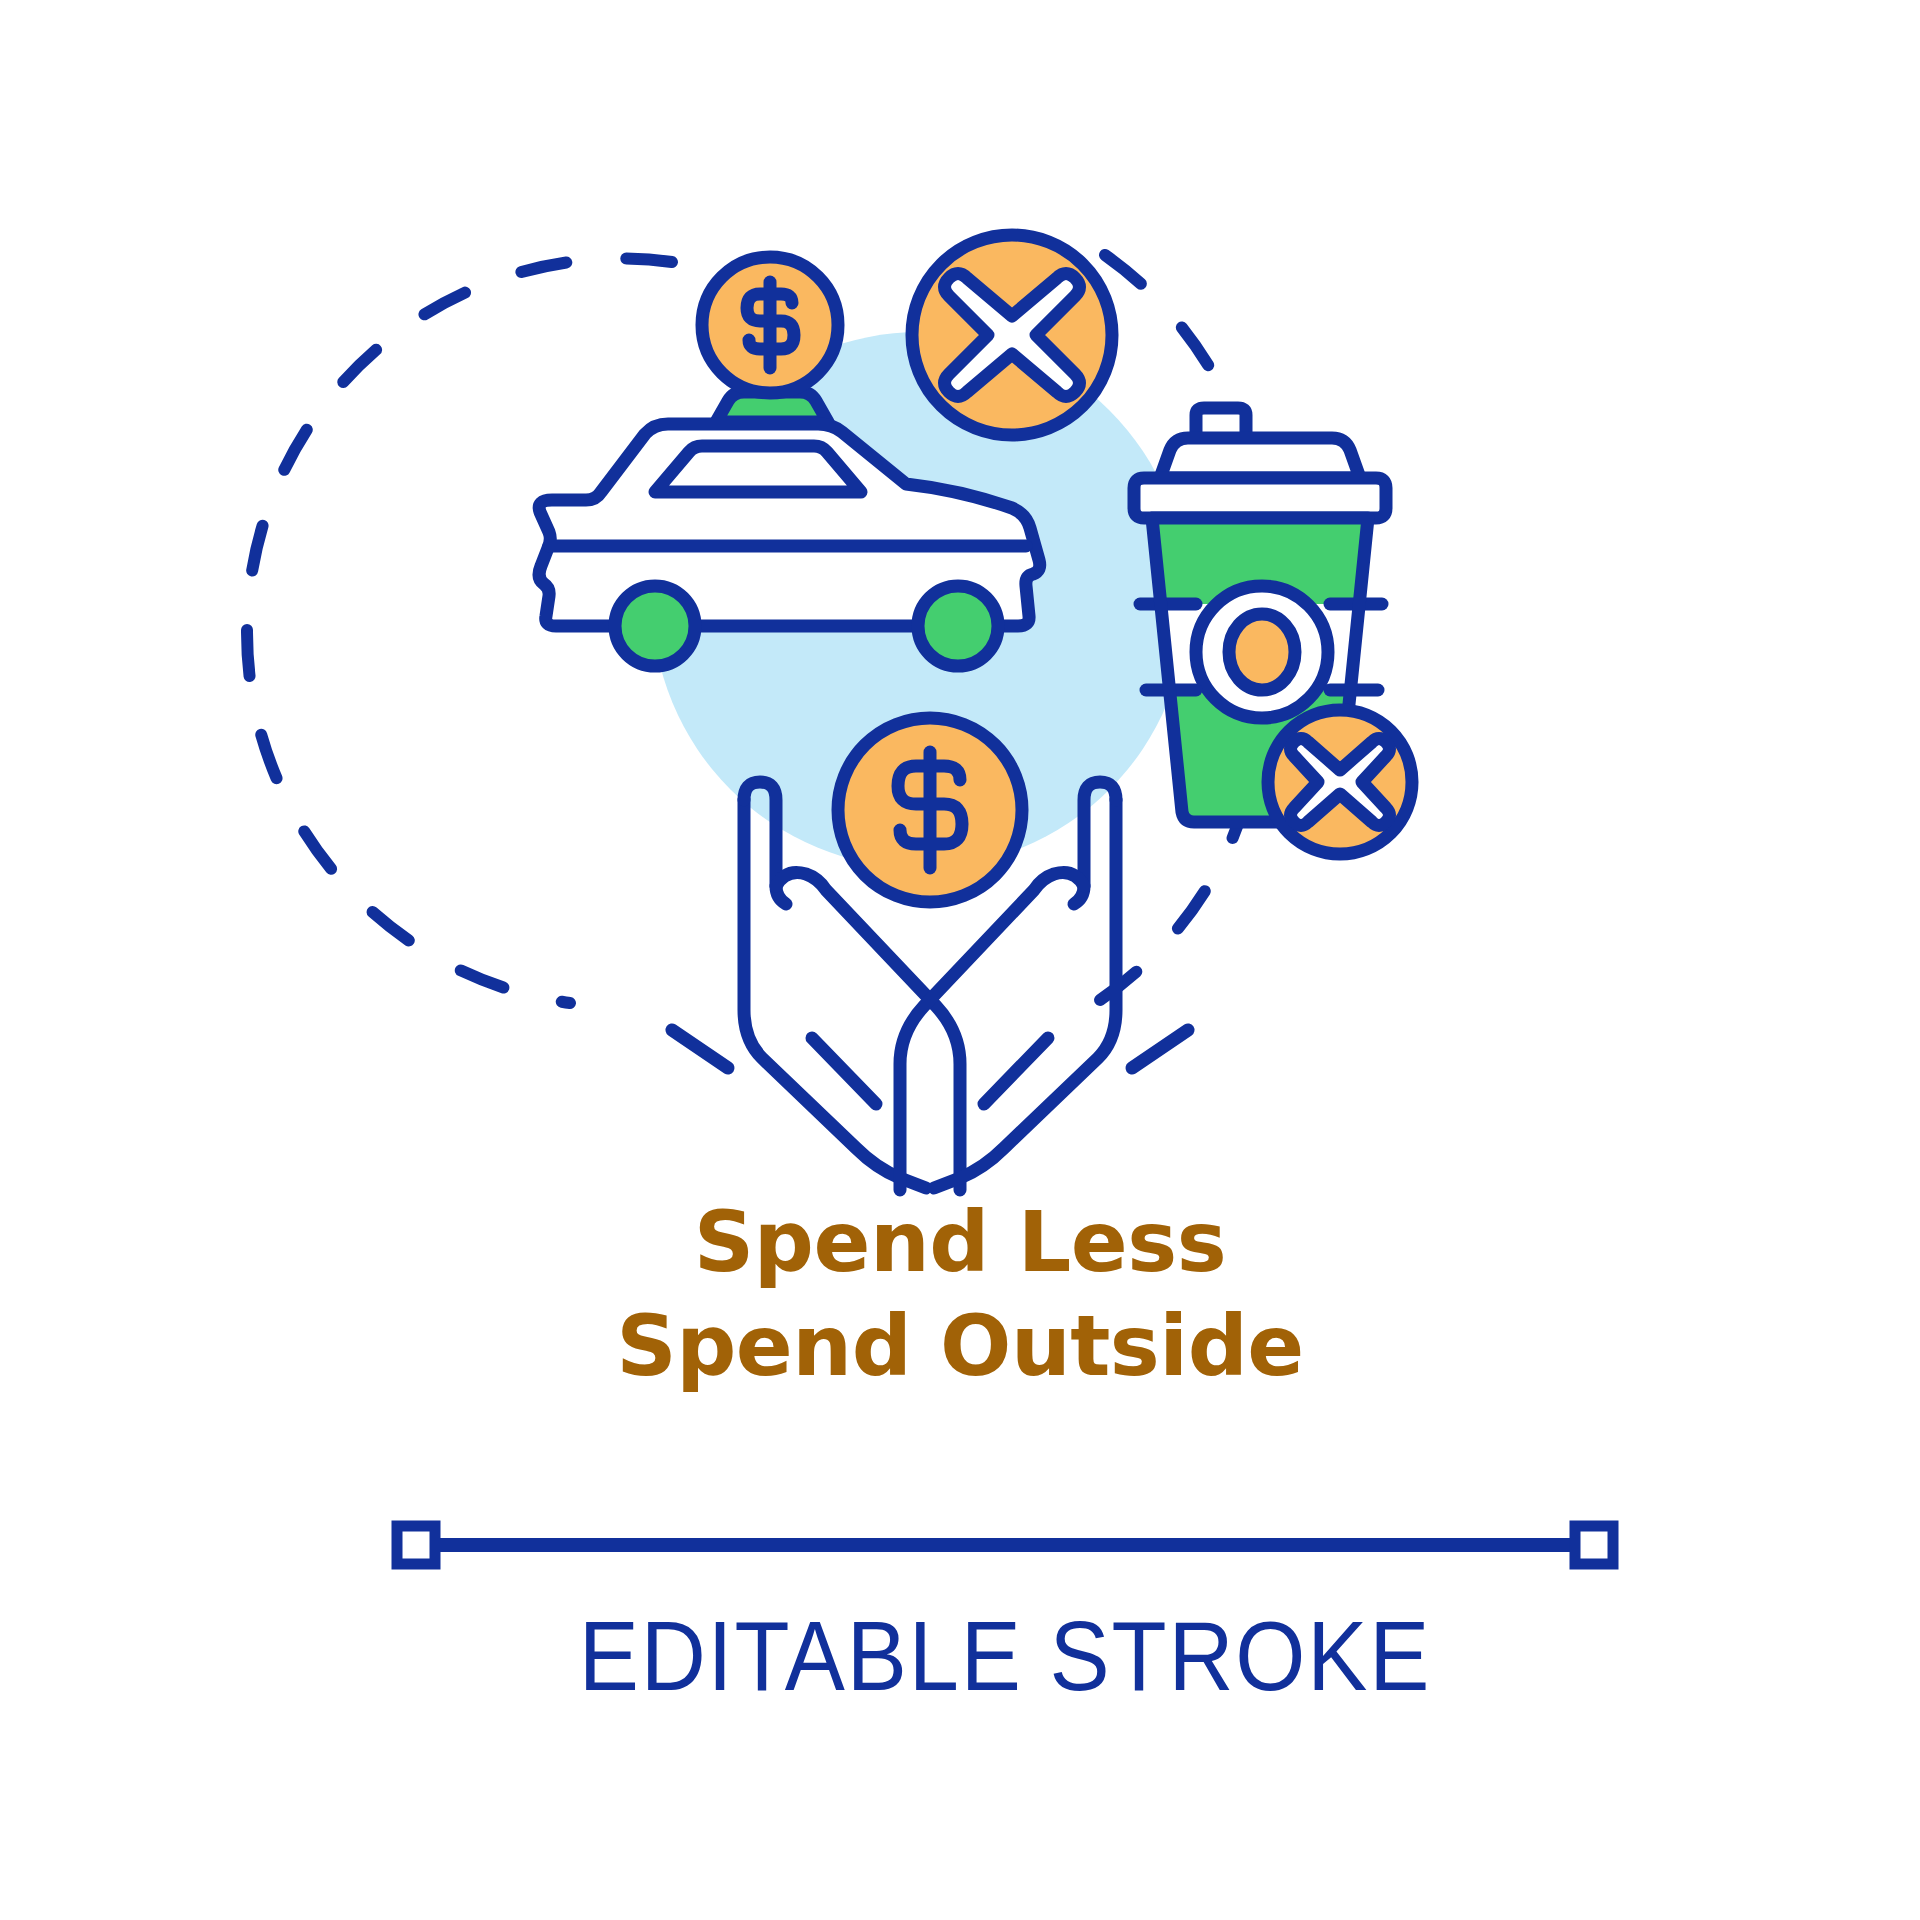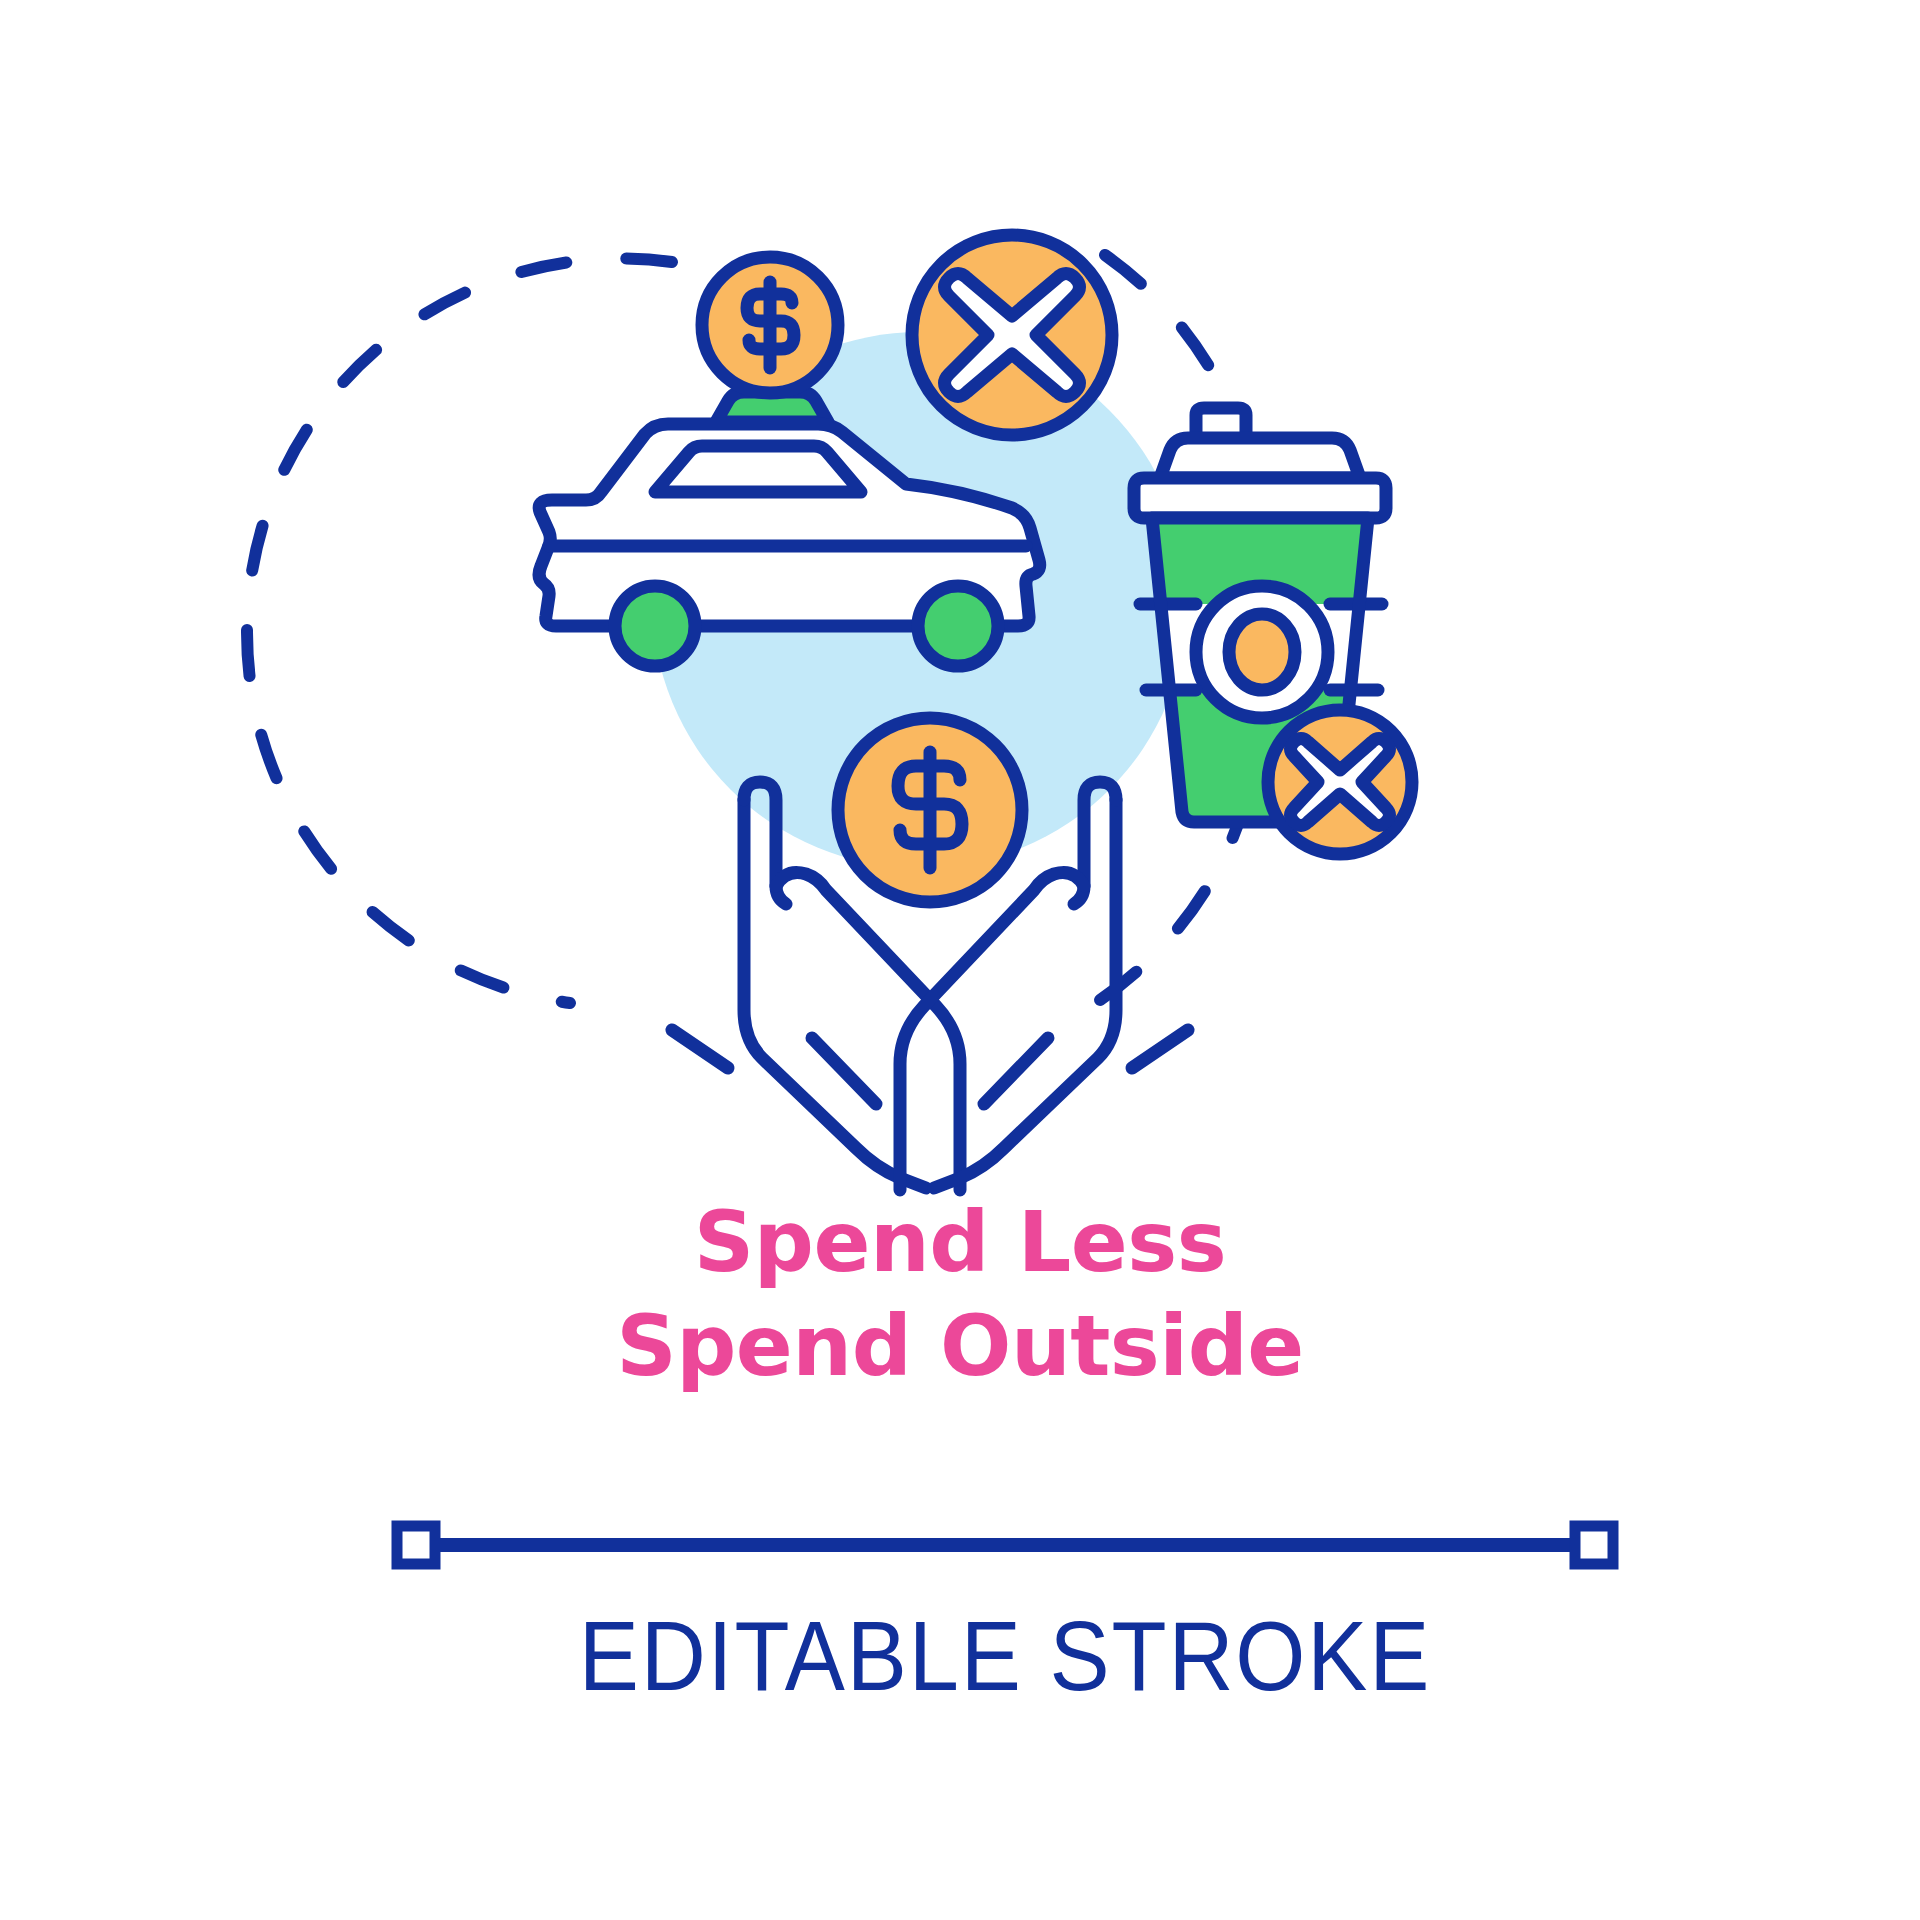--- a/index.html
+++ b/index.html
@@ -32,21 +32,21 @@
     top: 1195;
     width: 1920px;
     text-align: center;
   }
   .title-line {
     font-family: "DejaVu Sans", "Liberation Sans", sans-serif;
     font-weight: bold;
     font-size: 84px;
     line-height: 104px;
     letter-spacing: -0.5px;
-    color: #ec4899;
+    color: #a16207;
   }
   .stroke-block {
     position: absolute;
     left: 0;
     top: 1500px;
     width: 1920px;
     padding-left: 45px;
   }
   .stroke-bar {
     width: 1920px;

